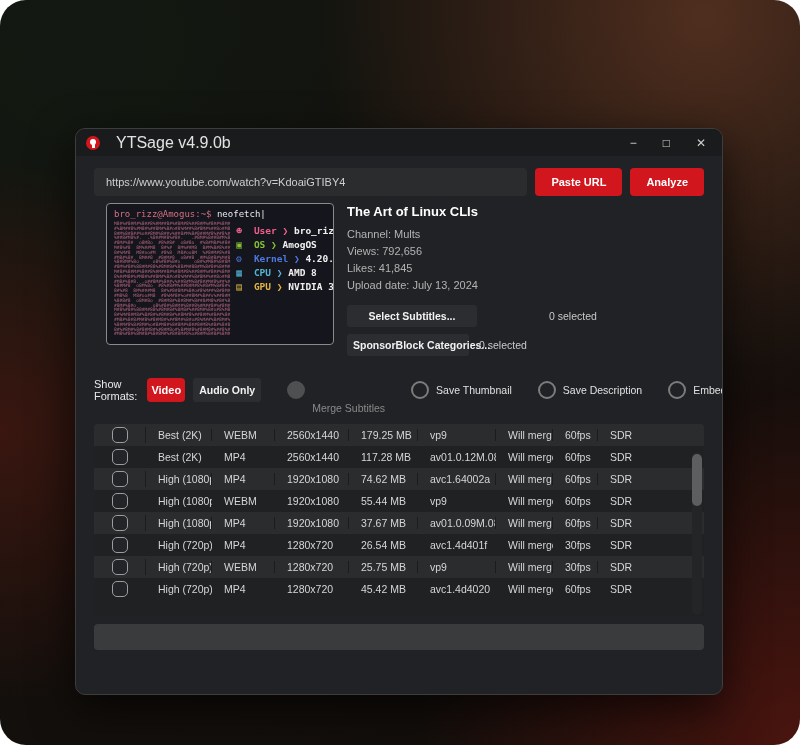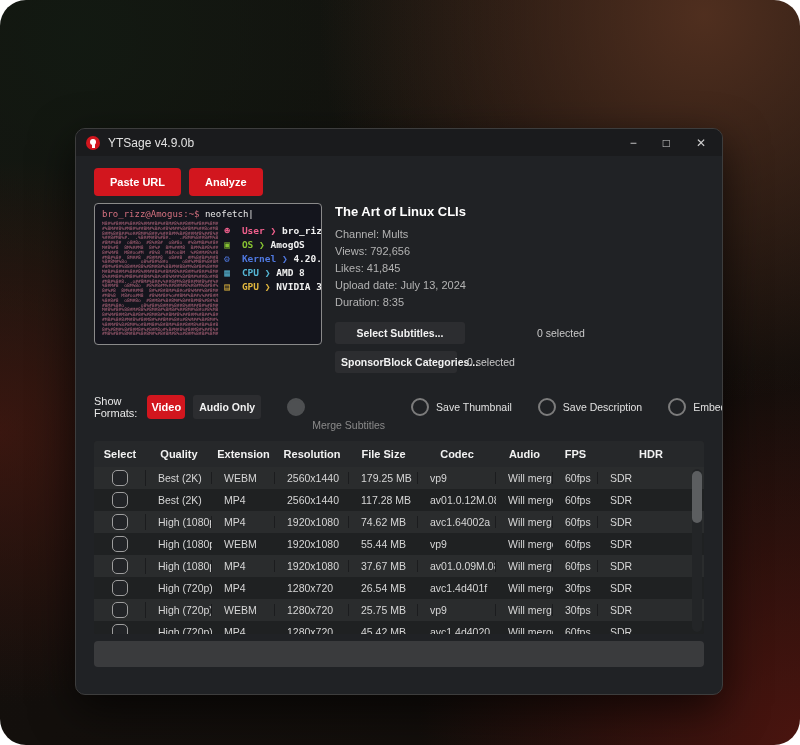--- a/index.html
+++ b/index.html
@@ -13,32 +13,32 @@
     font-family:"Liberation Sans",sans-serif;}
   .hero{position:absolute;left:46px;top:18px;font-size:70px;font-weight:900;color:#ffffff;letter-spacing:-3px;}
   
   .win{position:absolute;left:75px;top:128px;width:648px;height:567px;background:#202225;
     border:1px solid #3d3d3d;border-radius:10px;box-shadow:0 14px 44px rgba(0,0,0,.65);
     box-sizing:border-box;display:flex;flex-direction:column;overflow:hidden;}
   .titlebar{height:27px;display:flex;align-items:center;padding:0 10px;background:#1a1b1d;flex:0 0 auto;}
   .appicon{width:14px;height:14px;border-radius:50%;background:#d2161e;position:relative;flex:0 0 auto;}
   .appicon::after{content:"";position:absolute;left:4px;top:3px;width:6px;height:6px;border-radius:50%;background:#ffffff;}
   .appicon::before{content:"";position:absolute;left:5.5px;top:8px;width:3px;height:4px;background:#ffffff;}
-  .title-text{margin-left:8px;font-size:12px;color:#e2e2e2;}
+  .title-text{margin-left:16px;font-size:16px;color:#e2e2e2;}
   .win-controls{margin-left:auto;display:flex;align-items:center;gap:26px;padding-right:6px;}
   .win-controls span{color:#cfcfcf;font-size:12px;line-height:1;cursor:default;}
   .content{flex:1;padding:12px 18px 0;display:flex;flex-direction:column;}
   
   .url-row{display:flex;gap:8px;flex:0 0 auto;}
   .url-input{flex:1;height:28px;background:#2a2c2e;border:none;border-radius:4px;color:#cfcfcf;
     font-size:11px;padding:0 12px;font-family:"Liberation Sans",sans-serif;outline:none;}
   .btn-red{background:#d2161e;color:#ffffff;font-weight:bold;font-size:11px;border:none;border-radius:4px;
     height:28px;padding:0 16px;font-family:"Liberation Sans",sans-serif;cursor:pointer;white-space:nowrap;}
   
-  .media-row{display:flex;gap:13px;margin-top:7px;flex:0 0 auto;}
+  .media-row{display:flex;gap:13px;margin-top:7px;flex:0 0 auto;margin-left:12px;}
   .thumb{width:228px;height:142px;background:#14151d;border:1px solid #8a8a8a;border-radius:4px;
     box-sizing:border-box;padding:5px 7px;overflow:hidden;flex:0 0 auto;}
   .prompt{font-family:"DejaVu Sans Mono",monospace;font-size:9px;color:#d4707f;white-space:nowrap;}
   .prompt .cmd{color:#e8e8e8;}
   .thumb-body{display:flex;margin-top:3px;}
   .art{margin:0;font-family:"DejaVu Sans Mono",monospace;font-size:4.6px;line-height:4.8px;
     color:#b5677e;letter-spacing:0;}
   .specs{margin-left:6px;padding-top:2px;}
   .spec-line{font-family:"DejaVu Sans Mono",monospace;font-size:9.5px;line-height:14px;font-weight:bold;
     white-space:nowrap;color:#f0f0f0;}
@@ -107,20 +107,21 @@
       <div class="win-controls">
         <span>−</span>
         <span>□</span>
         <span>✕</span>
       </div>
     </div>
 
     <div class="content">
 
       <div class="url-row">
+        <input class="url-input" type="text" value="https://www.youtube.com/watch?v=KdoaiGTIBY4" style="">
         <button class="btn-red">Paste URL</button>
         <button class="btn-red">Analyze</button>
       </div>
 
       <div class="media-row">
         <div class="thumb">
           <div class="prompt"><span>bro_rizz@Amogus:~$ </span><span class="cmd">neofetch</span><span class="cmd">|</span></div>
           <div class="thumb-body">
             <pre class="art" id="ascii-art">M8#%#8#M#%8##8%#M##8#%#8M#8%##8#M%#8##%8M#
 #%8M##8%#M8#%##8M#%8#o#8%M##%8#8M#%##8o#M8
@@ -156,21 +157,20 @@
           </div>
         </div>
 
         <div class="info">
           <div class="vtitle">The Art of Linux CLIs</div>
           <div id="meta-lines">
               <div class="meta-line">Channel: Mults</div>
               <div class="meta-line">Views: 792,656</div>
               <div class="meta-line">Likes: 41,845</div>
               <div class="meta-line">Upload date: July 13, 2024</div>
-              <div class="meta-line">Duration: 8:35</div>
             </div>
           <div class="sub-row">
             <button class="btn-dark sel-subs">Select Subtitles...</button>
             <span class="count" style="margin-left:72px">0 selected</span>
           </div>
           <div class="sb-row">
             <button class="btn-dark sponsor">SponsorBlock Categories...</button>
             <span class="count" style="margin-left:10px">0 selected</span>
           </div>
         </div>
@@ -194,31 +194,20 @@
               <span class="chk-label">Save Description</span>
             </span>
             <span class="chk-group">
               <span class="chk-circle"></span>
               <span class="chk-label">Embed Chapters</span>
             </span>
           </span>
       </div>
 
       <div class="tablewrap">
-        <div class="thead" id="thead">
-            <div class="cell c0">Select</div>
-            <div class="cell c1">Quality</div>
-            <div class="cell c2">Extension</div>
-            <div class="cell c3">Resolution</div>
-            <div class="cell c4">File Size</div>
-            <div class="cell c5">Codec</div>
-            <div class="cell c6">Audio</div>
-            <div class="cell c7">FPS</div>
-            <div class="cell c8">HDR</div>
-          </div>
         <div id="tbody">
             <div class="trow odd">
               <div class="cell c0">
                 <span class="rowchk"></span>
               </div>
               <div class="cell c1 q-green">Best (2K)</div>
               <div class="cell c2">WEBM</div>
               <div class="cell c3">2560x1440</div>
               <div class="cell c4">179.25 MB</div>
               <div class="cell c5">vp9</div>

